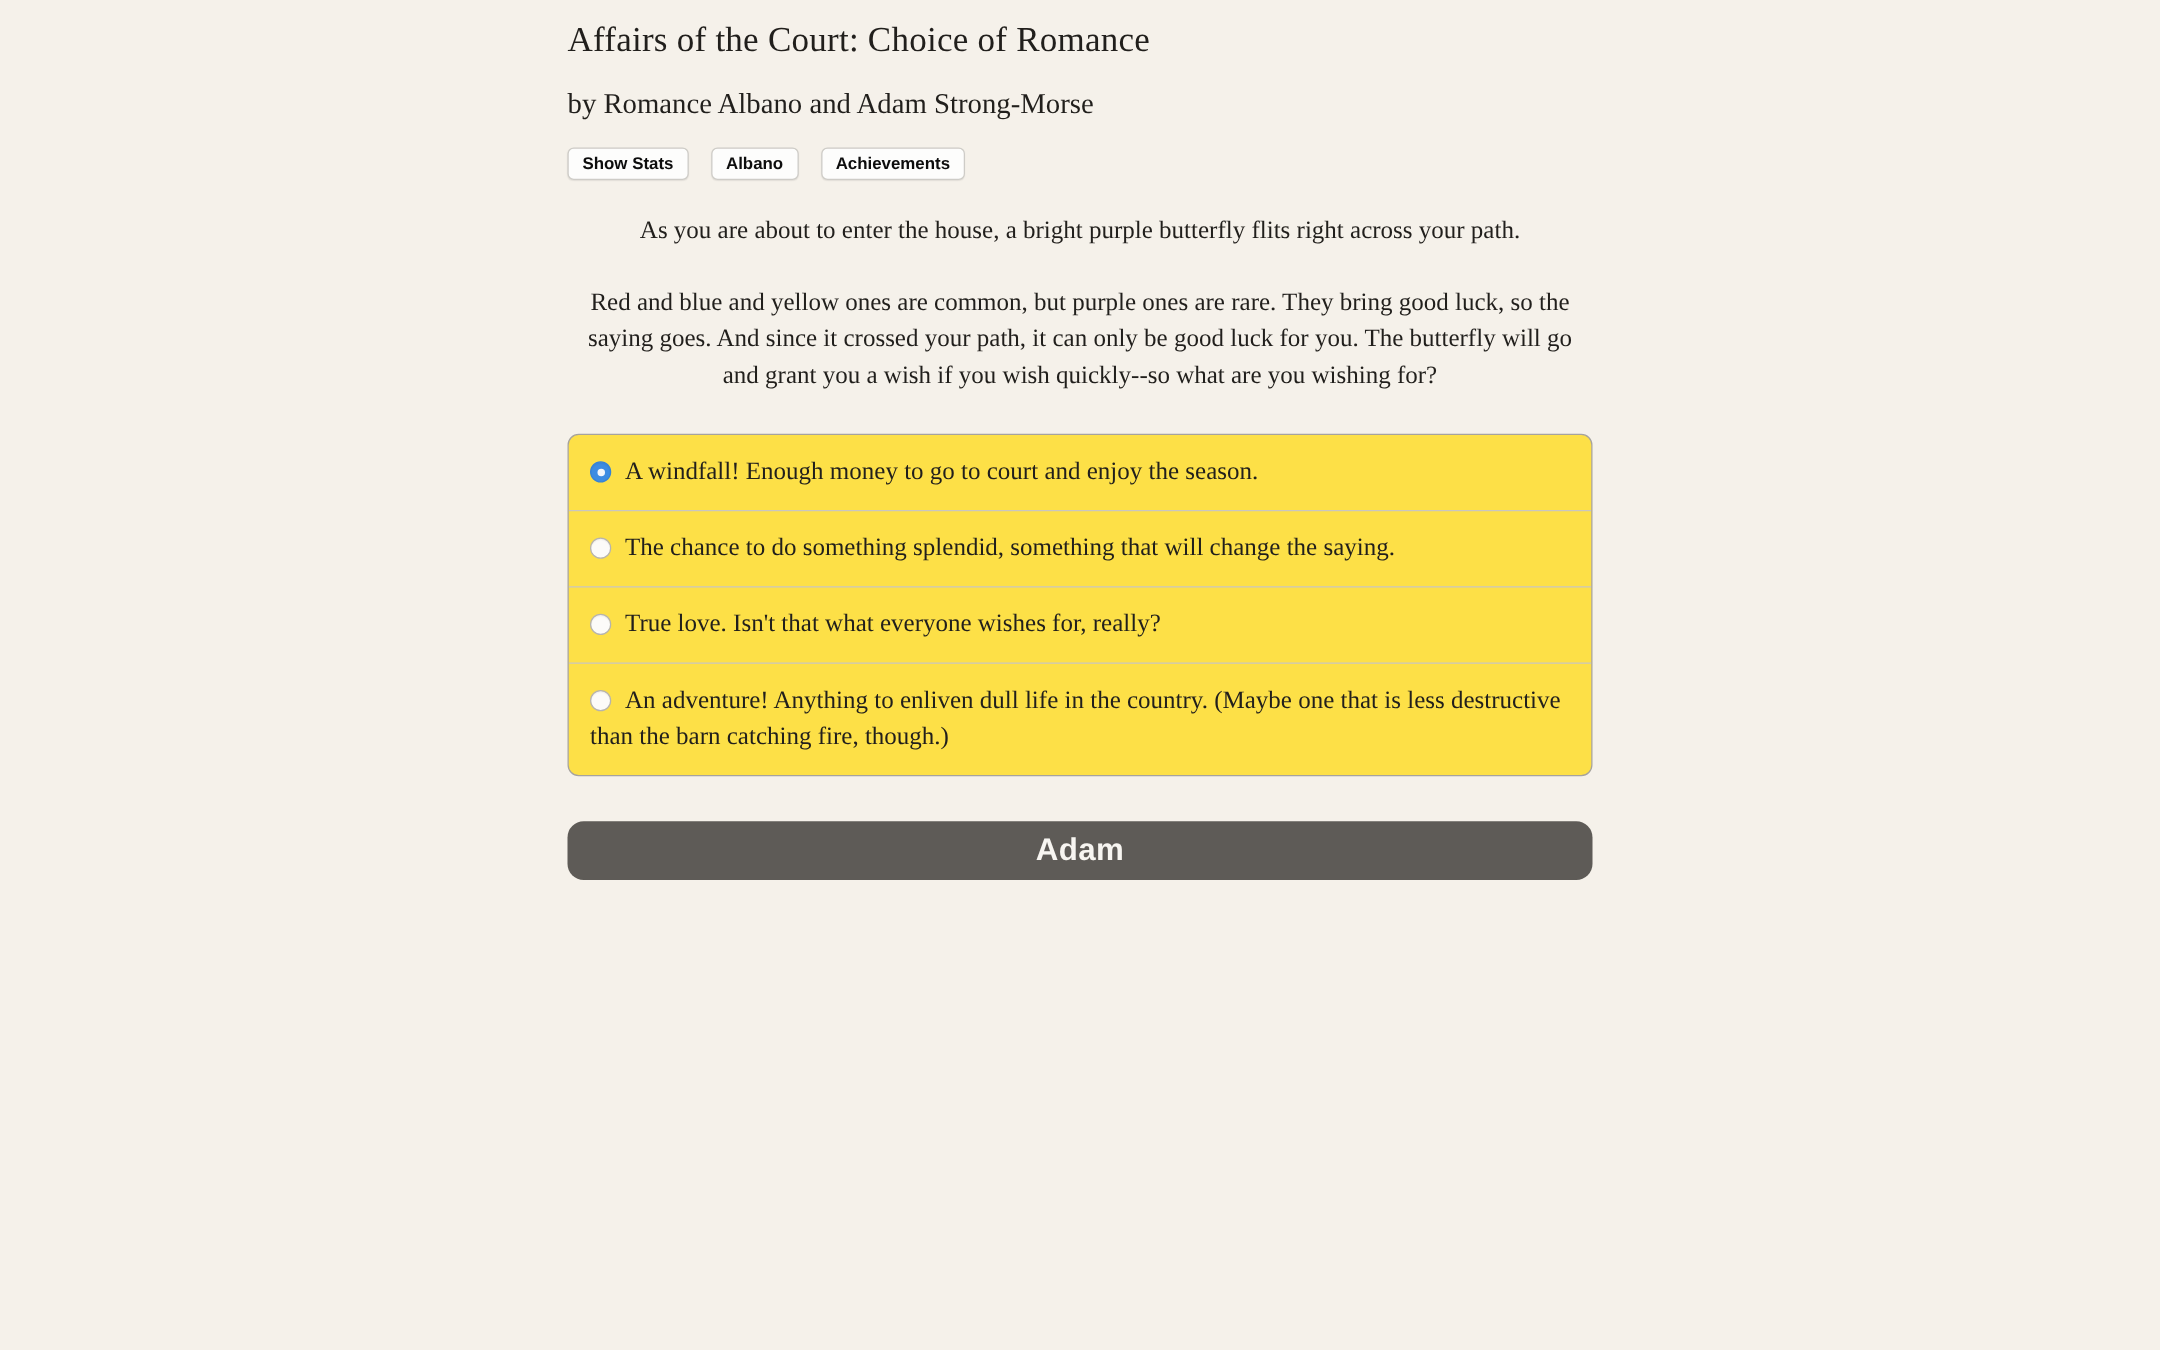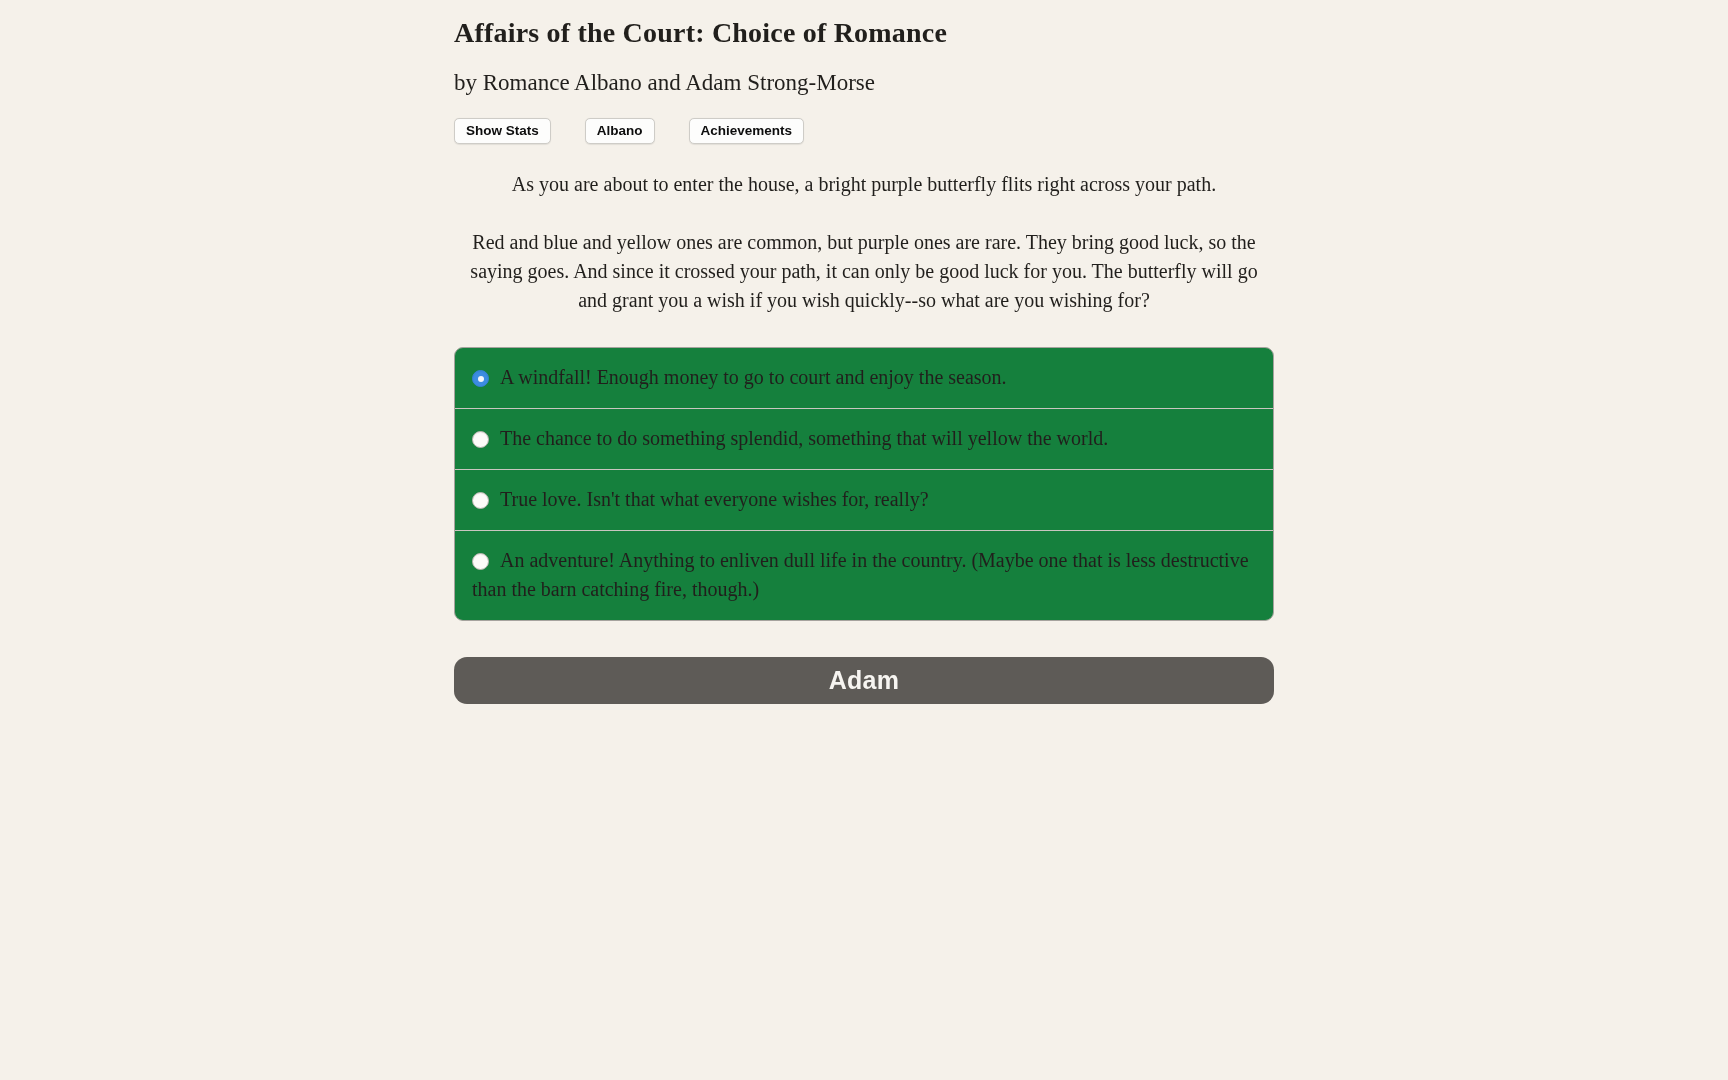--- a/index.html
+++ b/index.html
@@ -15,31 +15,31 @@
     min-height: 1080px;
     box-sizing: border-box;
   }
   .page {
     width: 820px;
     margin: 0 auto;
     padding-top: 17px;
   }
   .game-title {
     font-size: 28px;
-    font-weight: bold;
+    font-weight: normal;
     margin: 0 0 21px 0;
     letter-spacing: 0.2px;
   }
   .byline {
     font-size: 23px;
     margin: 0 0 22px 0;
   }
   .toolbar {
     display: flex;
-    gap: 34px;
+    gap: 18px;
     margin: 0 0 26px 0;
   }
   .toolbar button {
     font-family: "Liberation Sans", sans-serif;
     font-size: 13.5px;
     font-weight: 600;
     color: #0d0d0d;
     background: #fdfdfc;
     border: 1px solid #ceccc7;
     border-radius: 5px;
@@ -50,21 +50,21 @@
   }
   .story p {
     font-size: 20px;
     line-height: 29px;
     margin: 0 0 29px 0;
     text-align: center;
   }
   .choices {
     border: 1px solid #a6a39e;
     border-radius: 9px;
-    background: #15803d;
+    background: #fde047;
     margin-top: 32px;
     overflow: hidden;
   }
   .choice-row {
     display: block;
     padding: 15px 17px 16px 17px;
     font-size: 20px;
     line-height: 29px;
     cursor: pointer;
   }
@@ -130,20 +130,20 @@
       <button>Achievements</button>
     </div>
 
   <div class="story">
     <p>As you are about to enter the house, a bright purple butterfly flits right across your path.</p>
     <p>Red and blue and yellow ones are common, but purple ones are rare. They bring good luck, so the saying goes. And since it crossed your path, it can only be good luck for you. The butterfly will go and grant you a wish if you wish quickly--so what are you wishing for?</p>
   </div>
 
   <div class="choices">
       <label class="choice-row"><span class="radio selected"></span><span>A windfall! Enough money to go to court and enjoy the season.</span></label>
-      <label class="choice-row"><span class="radio"></span><span>The chance to do something splendid, something that will yellow the world.</span></label>
+      <label class="choice-row"><span class="radio"></span><span>The chance to do something splendid, something that will change the saying.</span></label>
       <label class="choice-row"><span class="radio"></span><span>True love. Isn't that what everyone wishes for, really?</span></label>
       <label class="choice-row"><span class="radio"></span><span>An adventure! Anything to enliven dull life in the country. (Maybe one that is less destructive than the barn catching fire, though.)</span></label>
     </div>
 
   <button class="next-btn">Adam</button>
 
 </div>
 
 </body></html>

